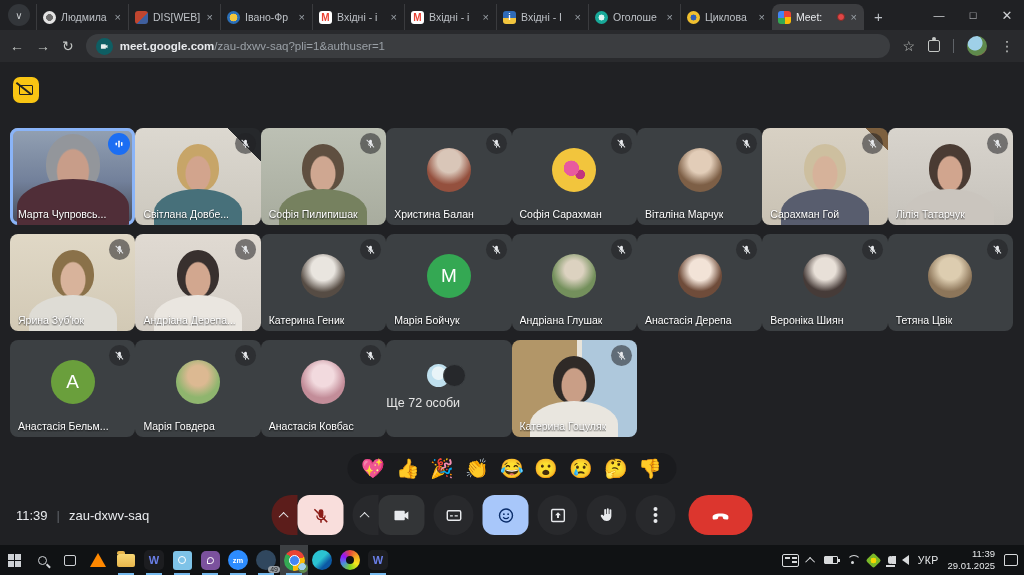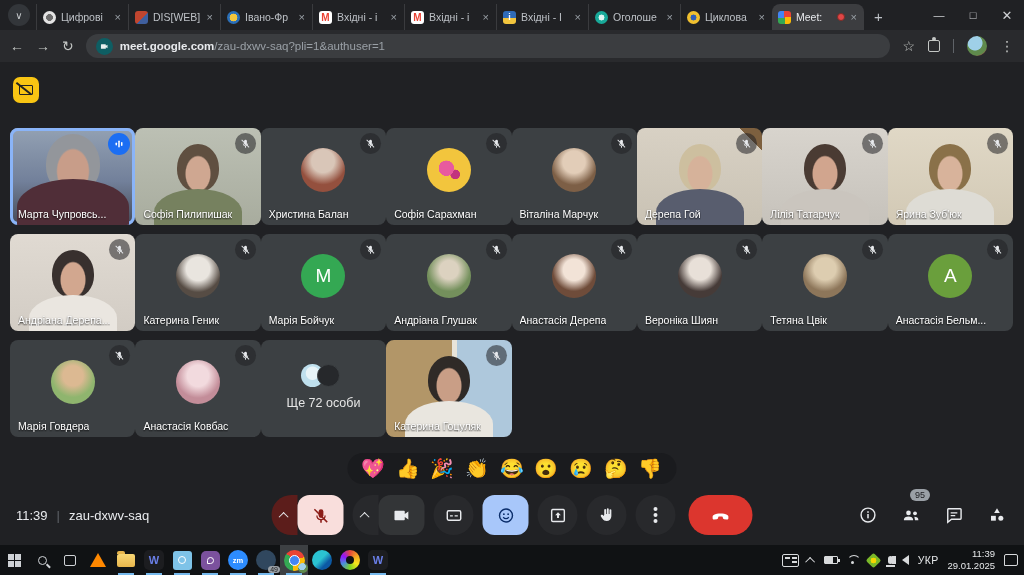--- a/index.html
+++ b/index.html
@@ -100,21 +100,21 @@
   .a-tsv{background:radial-gradient(circle at 50% 34%,#ddcdb0 0 30%,#8d765a 62%)}
   .l-bel{background:#6a9f3c}
   .a-hov{background:radial-gradient(circle at 50% 36%,#dcb992 0 28%,#8fb56e 60%)}
   .a-ver{background:radial-gradient(circle at 50% 34%,#efe9e1 0 30%,#443a34 62%)}
   .a-kov{background:radial-gradient(circle at 50% 36%,#f2dade 0 30%,#c38d99 62%)}
 
   .ovav { position:absolute; left:50%; top:24px; transform:translateX(-50%); width:44px; height:24px; }
   .ovav span { position:absolute; width:23px; height:23px; border-radius:50%; }
   .ovav .o1 { left:0; background:radial-gradient(circle at 50% 40%,#e8f4f8 0 35%,#bfe0ee 40%); }
   .ovav .o2 { left:16px; background:#26282b; border:1px solid #3c4043; }
-  .ovtext { position:absolute; left:0; right:0; top:56px; text-align:center; color:#e6e6e6; font-size:12.5px; }
+  .ovtext { position:absolute; left:0; right:0; top:56px; color:#e6e6e6; font-size:12.5px; }
 
   .reactions { position:absolute; left:50%; top:391px; transform:translateX(-50%); height:31px;
     background:#1a1b1e; border-radius:16px; display:flex; align-items:center; padding:0 14px; gap:11px; }
   .reactions span { font-size:19px; line-height:1; }
 
   
   .controlbar { position:absolute; left:0; right:0; top:428px; height:50px; }
   .meta { position:absolute; left:16px; top:50%; transform:translateY(-50%); color:#e8eaed; font-size:13px; display:flex; gap:9px; align-items:center; }
   .meta .sep { color:#5f6368; }
   .ctr { position:absolute; left:50%; top:50%; transform:translate(-50%,-50%); display:flex; align-items:center; gap:9px; }
@@ -249,21 +249,21 @@
   </defs>
 </svg>
 
 <div class="tabstrip">
   <div class="tabsearch">
       <span>∨</span>
     </div>
 
   <div class="tab">
       <span class="fav f0"></span>
-      <span class="tt">Цифрові</span>
+      <span class="tt">Людмила</span>
       <span class="tx">×</span>
     </div>
   <div class="tab">
       <span class="fav f1"></span>
       <span class="tt">DIS[WEB]</span>
       <span class="tx">×</span>
     </div>
   <div class="tab">
       <span class="fav f2"></span>
       <span class="tt">Івано-Фр</span>
@@ -339,20 +339,29 @@
 
     <div class="tile v-marta active-speaker">
       <div class="fig"></div>
       <span class="speak">
           <svg>
             <use href="#i-sound"></use>
           </svg>
         </span>
       <span class="pname">Марта Чупровсь...</span>
     </div>
+    <div class="tile v-svit">
+      <div class="fig"></div>
+      <span class="micoff">
+          <svg>
+            <use href="#i-micoff"></use>
+          </svg>
+        </span>
+      <span class="pname">Світлана Довбе...</span>
+    </div>
     <div class="tile v-sofp">
       <div class="fig"></div>
       <span class="micoff">
           <svg>
             <use href="#i-micoff"></use>
           </svg>
         </span>
       <span class="pname">Софія Пилипишак</span>
     </div>
     <div class="tile">
@@ -382,21 +391,21 @@
         </span>
       <span class="pname">Віталіна Марчук</span>
     </div>
     <div class="tile v-nat">
       <div class="fig"></div>
       <span class="micoff">
           <svg>
             <use href="#i-micoff"></use>
           </svg>
         </span>
-      <span class="pname">Дерепа Гой</span>
+      <span class="pname">Сарахман Гой</span>
     </div>
 
     <div class="tile v-lil">
       <div class="fig"></div>
       <span class="micoff">
           <svg>
             <use href="#i-micoff"></use>
           </svg>
         </span>
       <span class="pname">Лілія Татарчук</span>
@@ -582,45 +591,20 @@
       <button class="cbtn">
           <i class="dots"></i>
         </button>
       <button class="endcall">
           <svg>
             <use href="#i-phone"></use>
           </svg>
         </button>
     </div>
 
-    <div class="rightctr">
-      <button>
-          <svg>
-            <use href="#i-info"></use>
-          </svg>
-        </button>
-      <div class="pplwrap">
-        <span class="badge95">95</span>
-        <button>
-            <svg>
-              <use href="#i-people"></use>
-            </svg>
-          </button>
-      </div>
-      <button>
-          <svg fill="none">
-            <use href="#i-chat"></use>
-          </svg>
-        </button>
-      <button>
-          <svg>
-            <use href="#i-shapes"></use>
-          </svg>
-        </button>
-    </div>
   </div>
 </div>
 
 <div class="taskbar">
   <div class="tbicon">
       <span class="win4">
         <i></i>
         <i></i>
         <i></i>
         <i></i>

